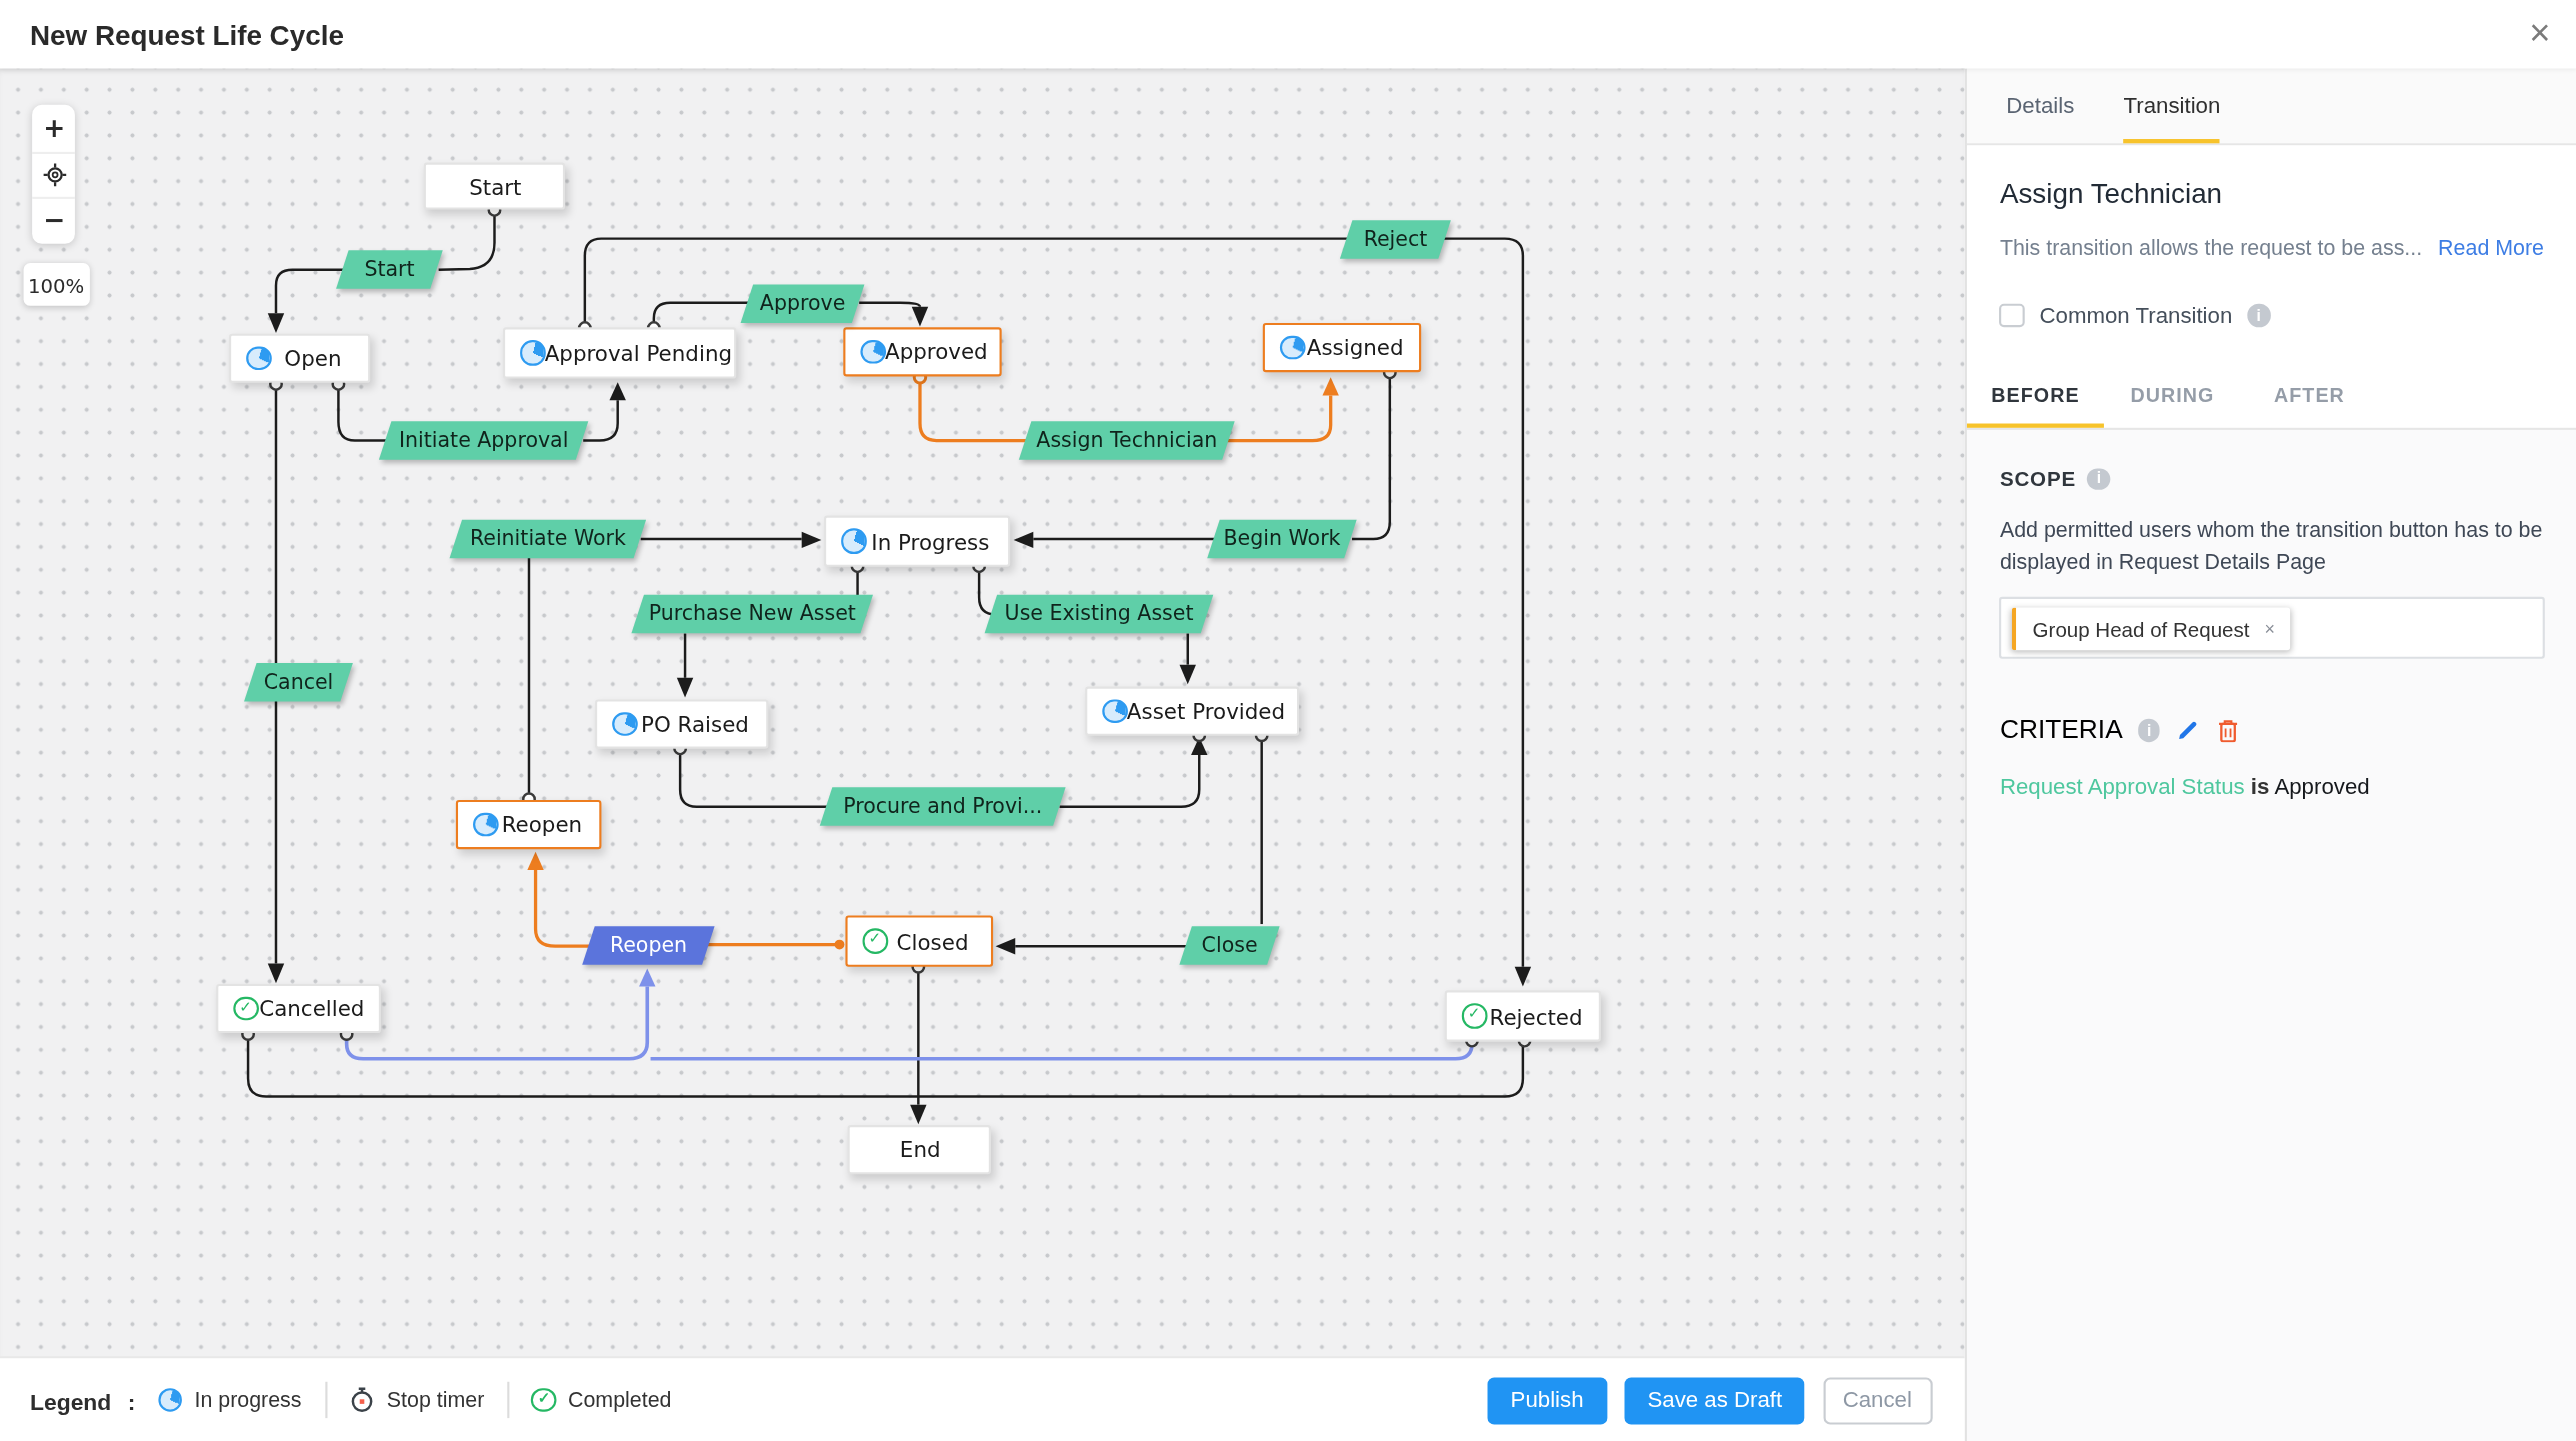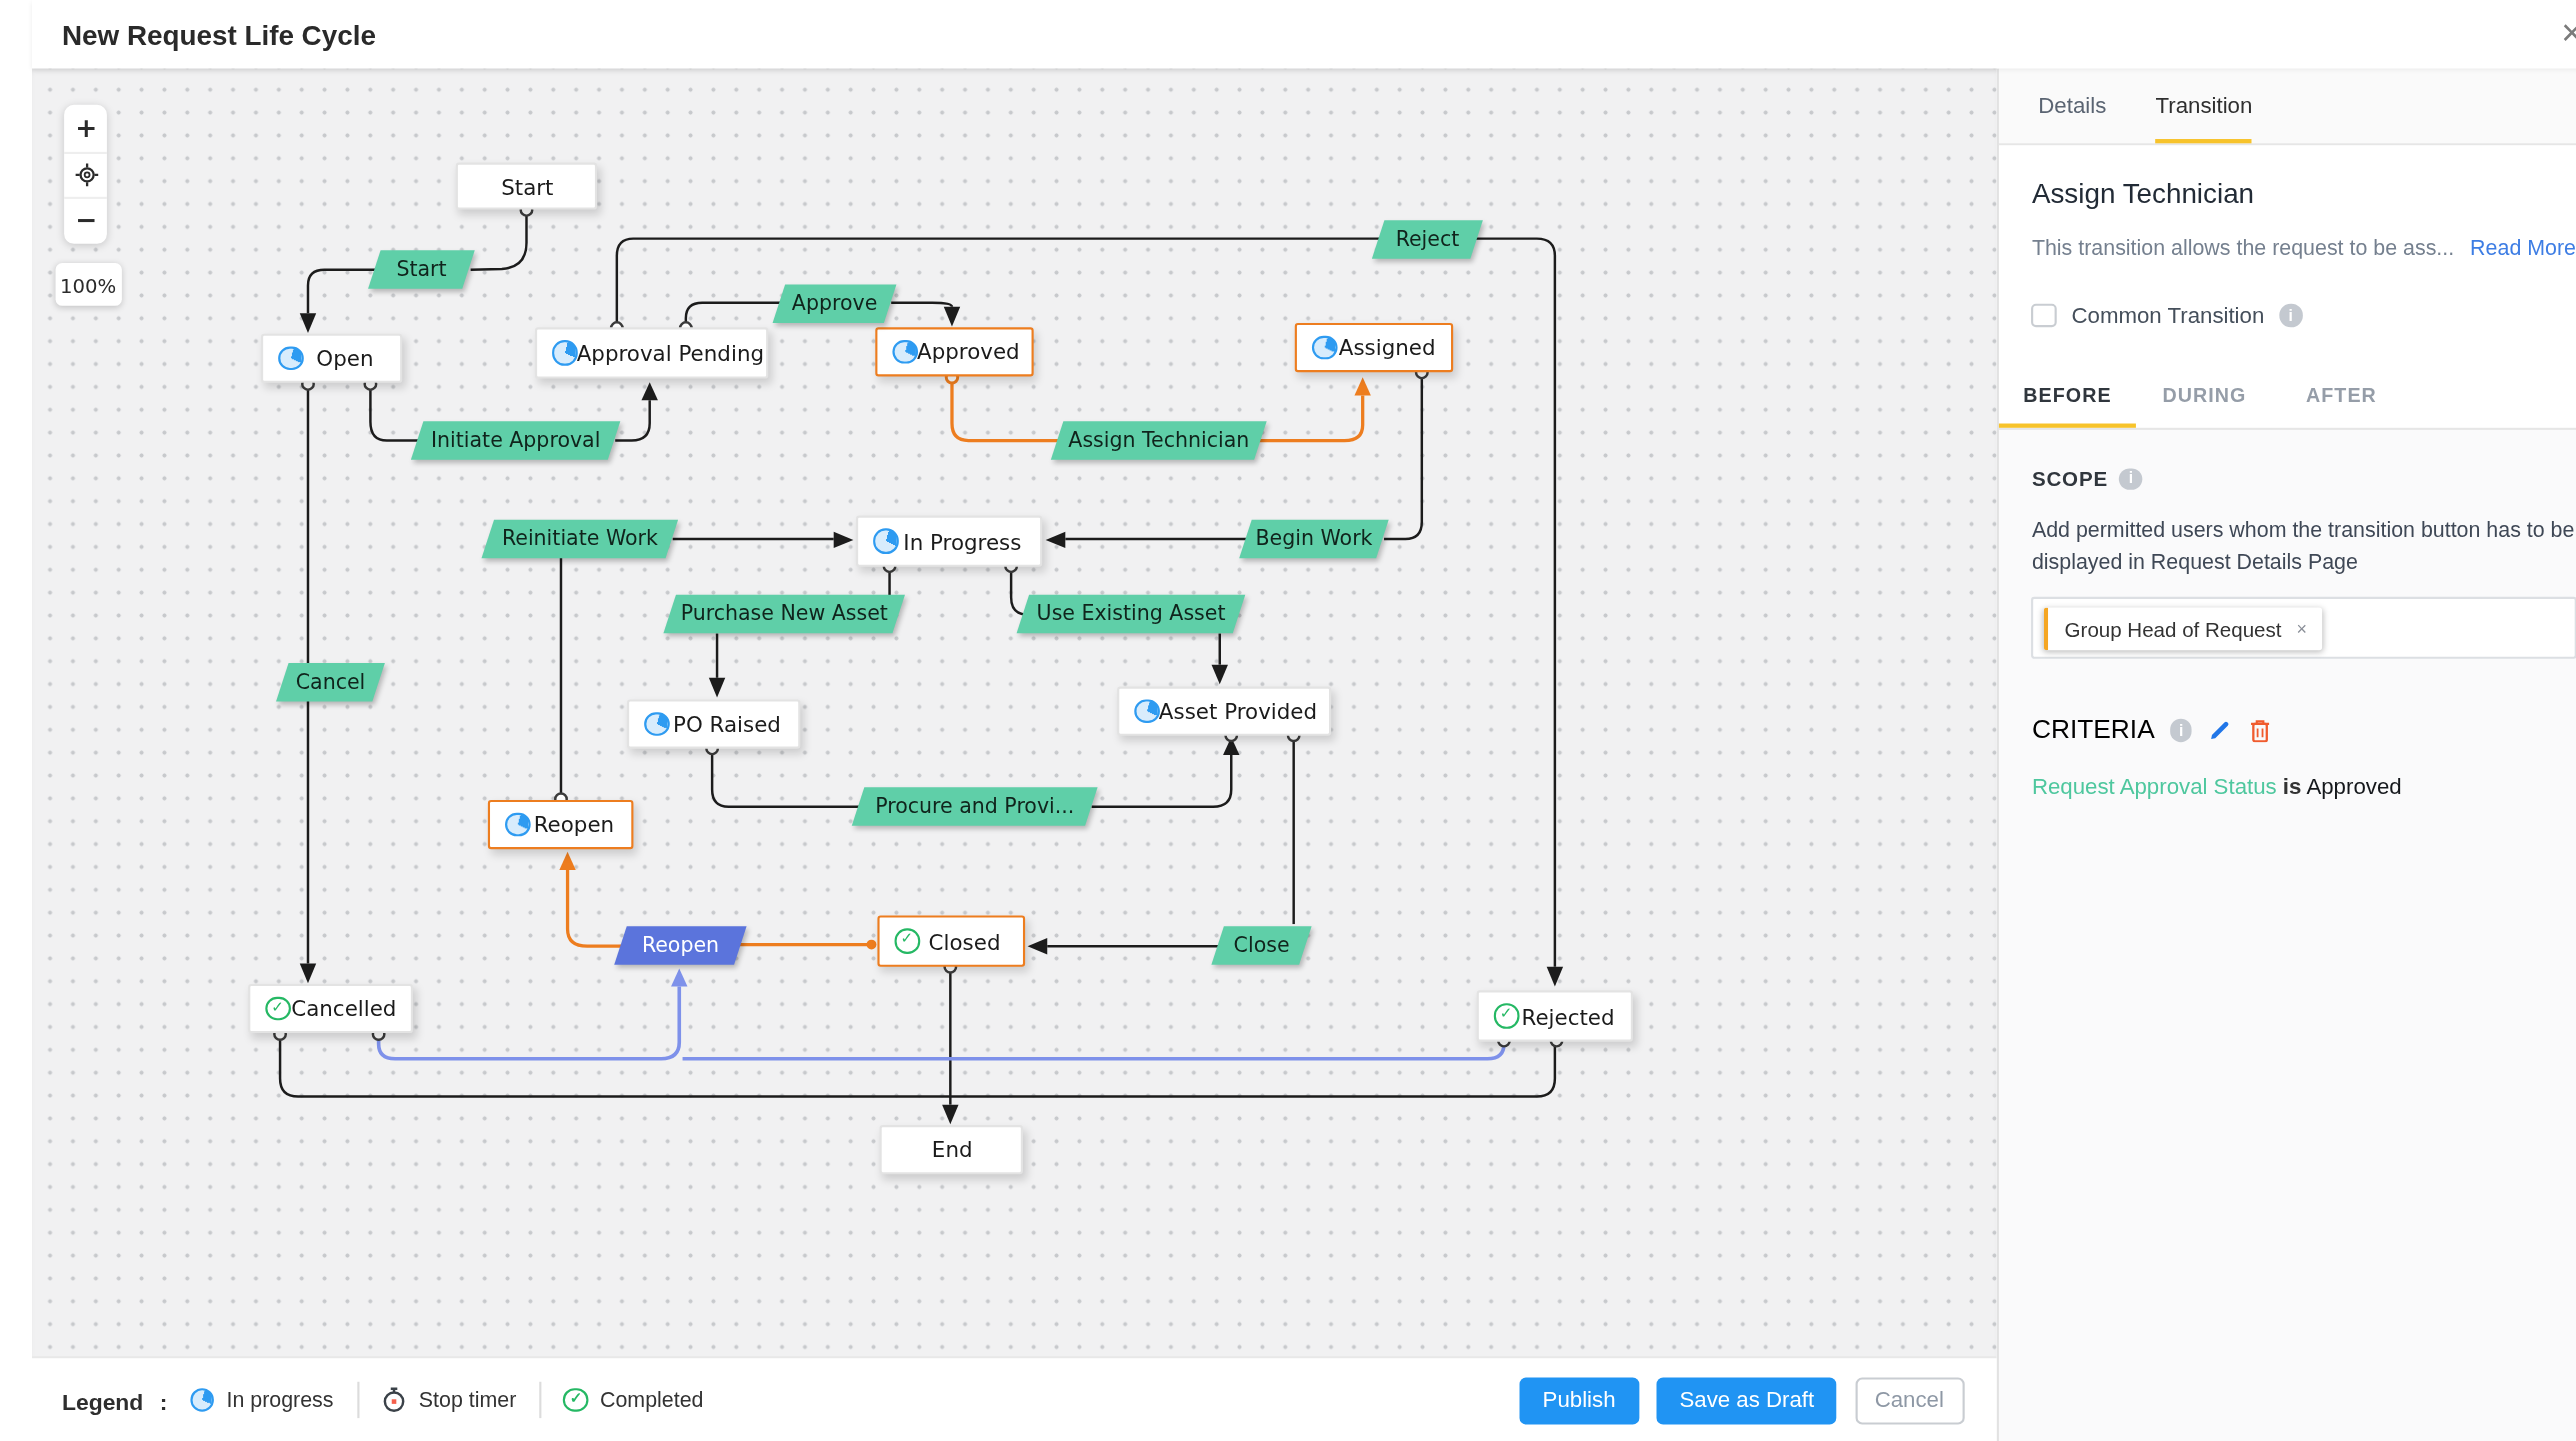--- a/index.html
+++ b/index.html
@@ -1,18 +1,18 @@
 <!DOCTYPE html>
 <html style="font-size:12.3px"><head>
 <meta charset="utf-8">
 <style>
   * { box-sizing: border-box; margin: 0; padding: 0; }
   html,body { margin:0; padding:0; background:#fff; }
   .viewport { width:2576px; height:1442px; overflow:hidden; position:relative; background:#fff;
-              font-family:"Liberation Sans", sans-serif;padding-left:32px; }
+              font-family:"Liberation Sans", sans-serif; }
   .stage { width:1204px; height:674px; transform:scale(2.14031,2.13895); transform-origin:0 0; position:relative; }
 
   
   .header { position:absolute; left:0; top:0; width:1204px; height:32px; background:#fff;
             display:flex; align-items:center; padding-left:14px; z-index:20;
             box-shadow:0 0.8px 2.3px rgba(0,0,0,.08); }
   .header .title { font-size:13px; font-weight:600; color:#2a2a2a; }
   .header .close { position:absolute; right:12.3px; top:4.6px; font-size:17px; color:#7b7b7b; cursor:pointer;
                    line-height:21.5px; font-weight:400; }
 

